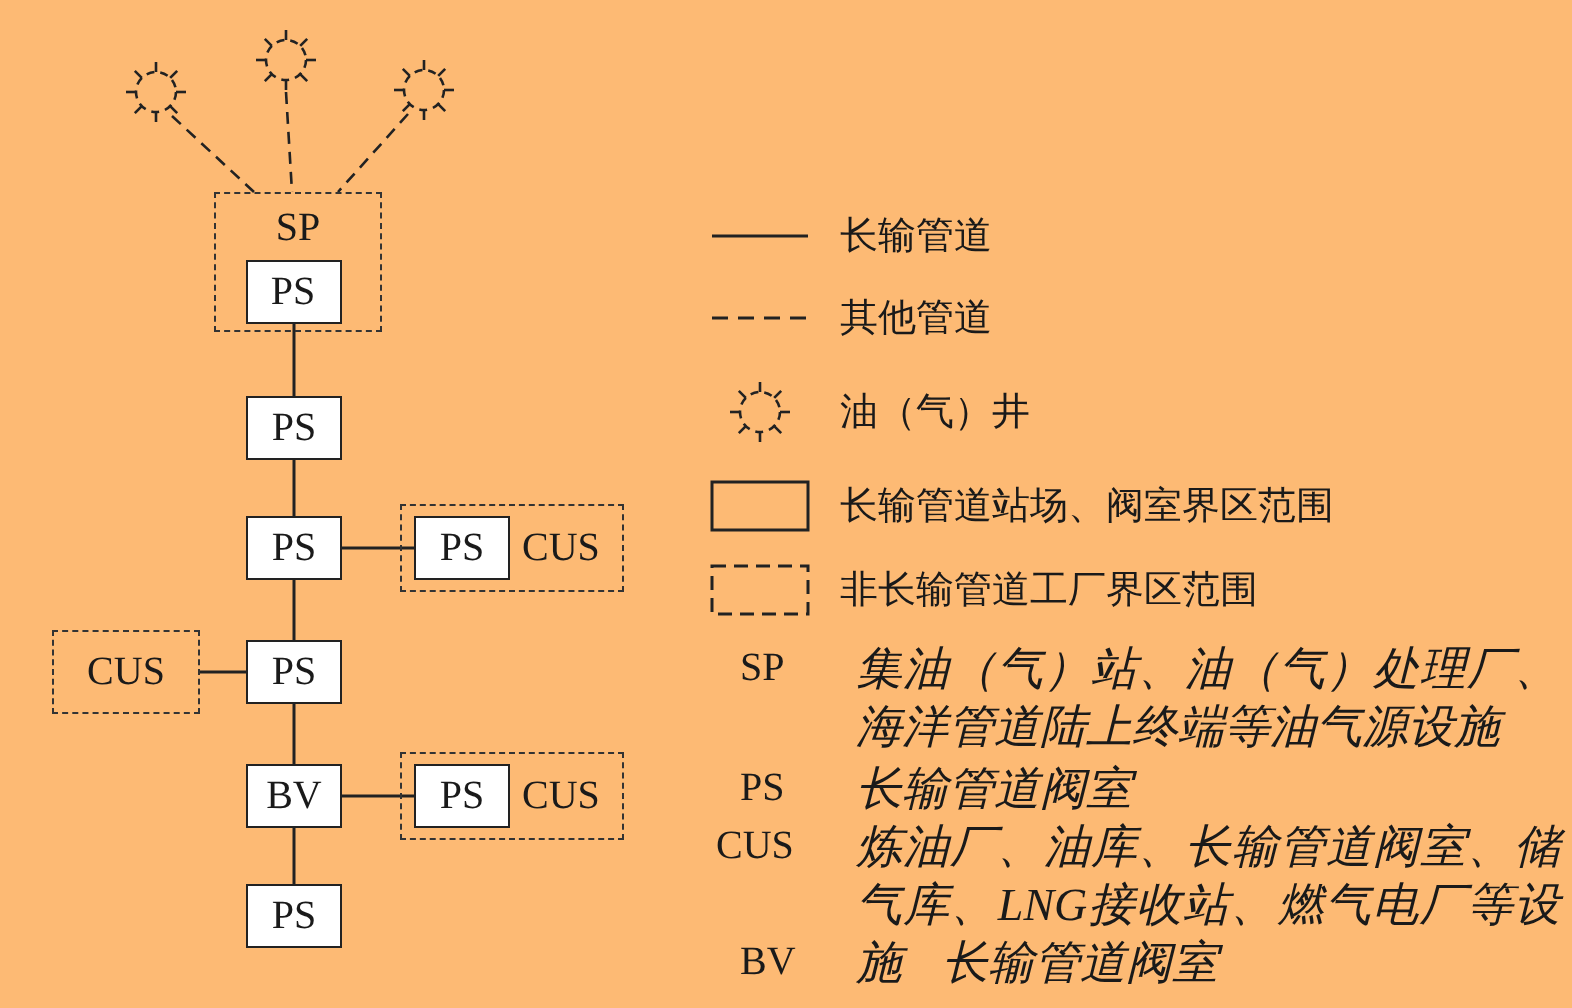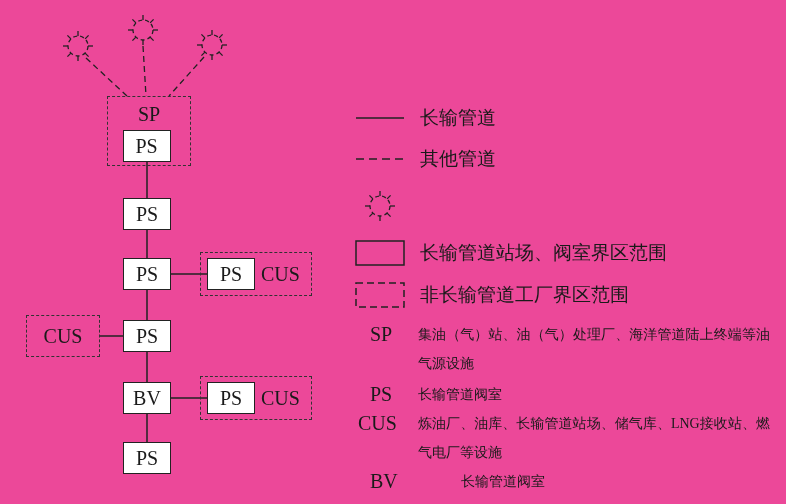--- a/index.html
+++ b/index.html
@@ -1,17 +1,17 @@
 <!DOCTYPE html>
 <html><head>
 <meta charset="utf-8">
 <style>
   html,body{margin:0;padding:0;background:#fff;}
   #stage{
-    position:relative;width:786px;height:504px;background:#ec4899;
+    position:relative;width:786px;height:504px;background:#fdba74;
     font-family:"Liberation Serif","DejaVu Serif",serif;color:#1a1a1a;overflow:hidden;
   }
   #overlay{position:absolute;left:0;top:0;width:786px;height:504px;}
   .box{
     position:absolute;width:48px;height:32px;border:1.5px solid #222;background:#fff;
     display:flex;align-items:center;justify-content:center;
     font-size:20px;line-height:1;box-sizing:border-box;
   }
   .dashed-group{
     position:absolute;border:1.5px dashed #333;box-sizing:border-box;background:transparent;
@@ -26,22 +26,23 @@
   .group-label{font-size:20px;line-height:1;}
   .cus-left{left:26px;top:315px;width:74px;height:42px;display:flex;align-items:center;justify-content:center;font-size:20px;}
   .legend-label{
     position:absolute;left:420px;height:26px;display:flex;align-items:center;
     font-size:19px;white-space:nowrap;
   }
   .abbr{
     position:absolute;font-size:20px;line-height:29px;
   }
   .abbr-desc{
-    position:absolute;left:418px;width:352px;font-size:14px;line-height:29px;
+    position:absolute;left:428px;width:352px;font-size:23px;line-height:29px;
     text-align:justify;
+    font-style:italic;
   }
 </style>
 </head>
 <body>
 
 <div id="stage">
 
   <svg id="overlay" viewBox="0 0 786 504" xmlns="http://www.w3.org/2000/svg">
     <defs>
       <g id="well-sym">
@@ -107,28 +108,29 @@
   </div>
   <div class="dashed-group right-group" style="top:376px;">
     <div class="box">PS</div>
     <span class="group-label">CUS</span>
   </div>
 
   <div class="dashed-group cus-left">CUS</div>
 
   <div class="legend-label" style="top:105px;">长输管道</div>
   <div class="legend-label" style="top:146px;">其他管道</div>
+  <div class="legend-label" style="top:193px;">油（气）井</div>
   <div class="legend-label" style="top:282px;">非长输管道工厂界区范围</div>
   <div class="legend-label" style="top:240px;">长输管道站场、阀室界区范围</div>
 
   <div class="abbr" style="left:370px;top:320px;">SP</div>
   <div class="abbr-desc" style="top:320px;">集油（气）站、油（气）处理厂、海洋管道陆上终端等油气源设施</div>
 
   <div class="abbr" style="left:370px;top:380px;">PS</div>
   <div class="abbr-desc" style="top:380px;">长输管道阀室</div>
 
   <div class="abbr" style="left:358px;top:409px;">CUS</div>
-  <div class="abbr-desc" style="top:409px;">炼油厂、油库、长输管道站场、储气库、LNG接收站、燃气电厂等设施</div>
+  <div class="abbr-desc" style="top:409px;">炼油厂、油库、长输管道阀室、储气库、LNG接收站、燃气电厂等设施</div>
 
   <div class="abbr" style="left:370px;top:467px;">BV</div>
   <div class="abbr-desc" style="top:467px;margin-left:43px;">长输管道阀室</div>
 
 </div>
 
 </body></html>

